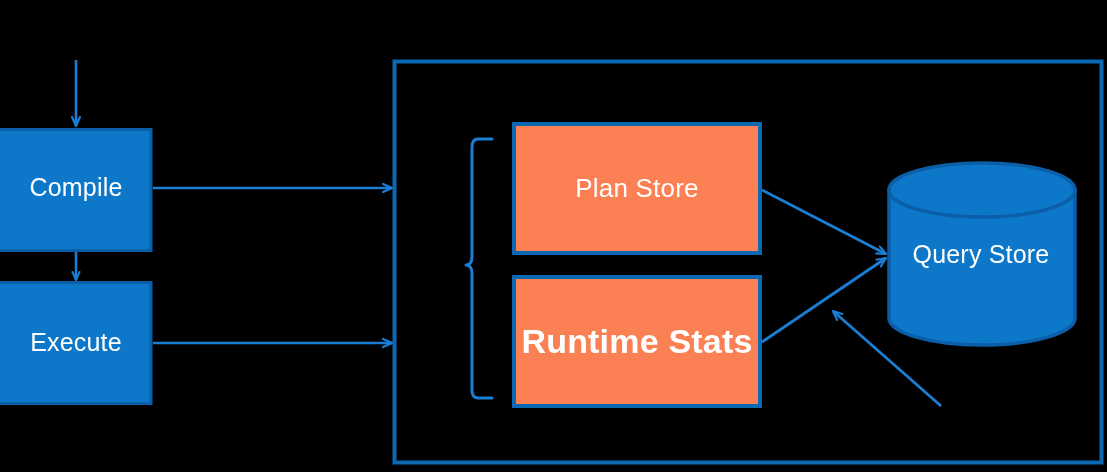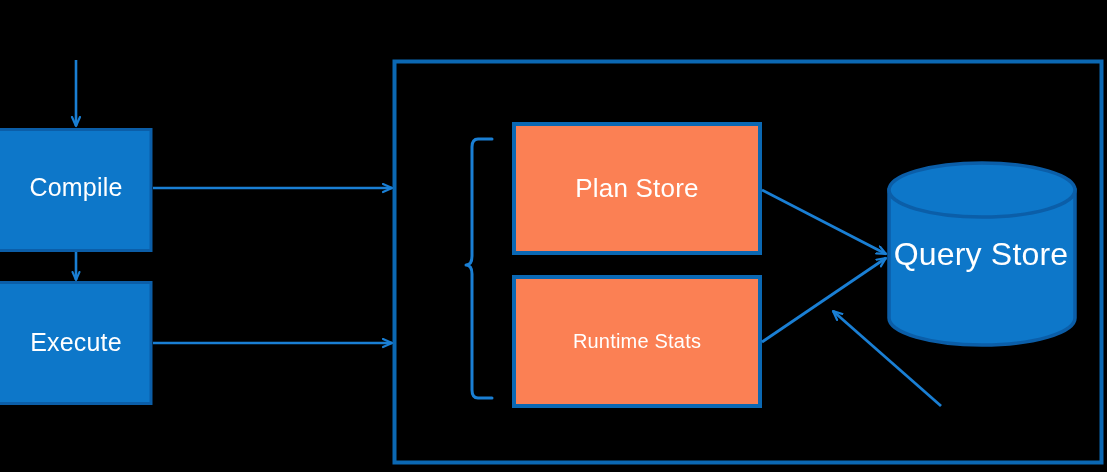--- a/index.html
+++ b/index.html
@@ -44,25 +44,26 @@
   #label-execute {
     left: 0px; top: 281px; width: 152px; height: 124px;
     font-size: 25px;
   }
   #label-plan-store {
     left: 512px; top: 122px; width: 250px; height: 133px;
     font-size: 26px;
   }
   #label-runtime-stats {
     left: 512px; top: 275px; width: 250px; height: 133px;
-    font-size: 20px;
+    font-size: 34px;
+    font-weight: bold;
   }
   #label-query-store {
     left: 888px; top: 175px; width: 186px; height: 160px;
-    font-size: 32px;
+    font-size: 25px;
     flex-direction: column;
   }
 </style>
 </head>
 <body>
 
 <div id="canvas">
 
   <svg class="svg-layer" viewBox="0 0 1107 472" xmlns="http://www.w3.org/2000/svg">
 

